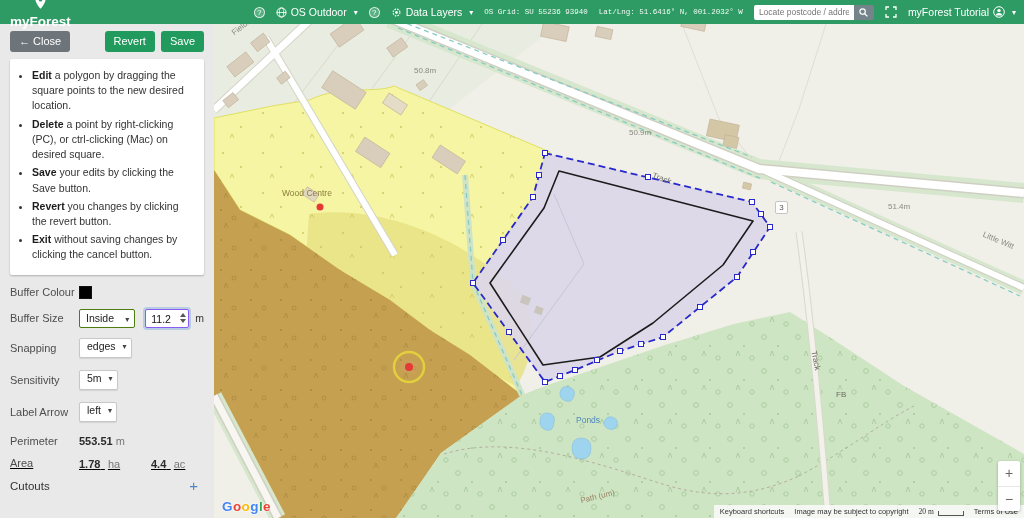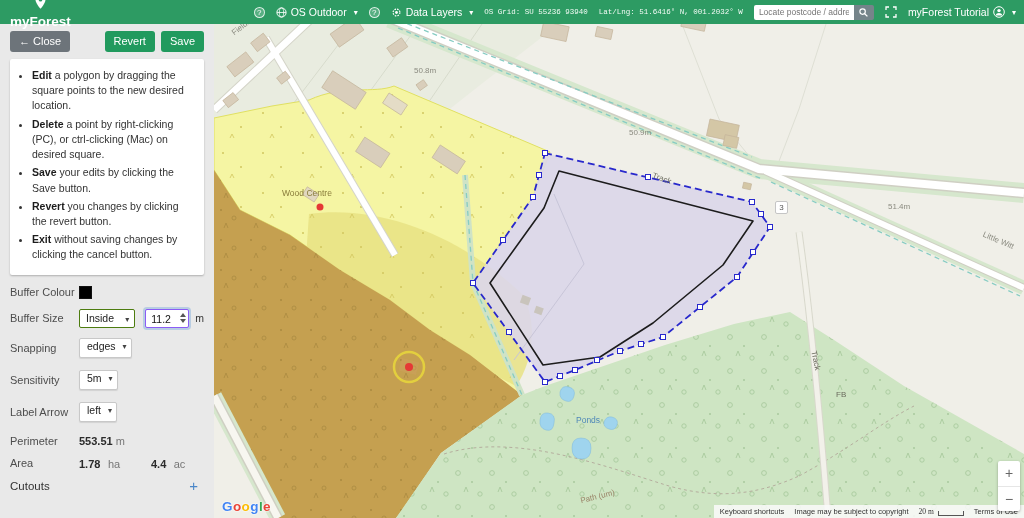--- a/index.html
+++ b/index.html
@@ -168,21 +168,21 @@
   </div>
   <div class="row" style="margin-bottom:11px;">
     <span class="lbl">Label Arrow</span>
     <span class="dd-btn">left</span>
   </div>
   <div class="row" style="margin-bottom:6px;">
     <span class="lbl">Perimeter</span>
     <span class="val-b">553.51</span>
     <span class="val-u">m</span>
   </div>
-  <div class="row" style="margin-bottom:6px;">
+  <div class="row" style="margin-bottom:6px;text-decoration:underline;">
     <span class="lbl">Area</span>
     <span class="area-g1">
       <span class="val-b">1.78</span>
       <span class="val-u">ha</span>
     </span>
     <span>
       <span class="val-b">4.4</span>
       <span class="val-u">ac</span>
     </span>
   </div>

